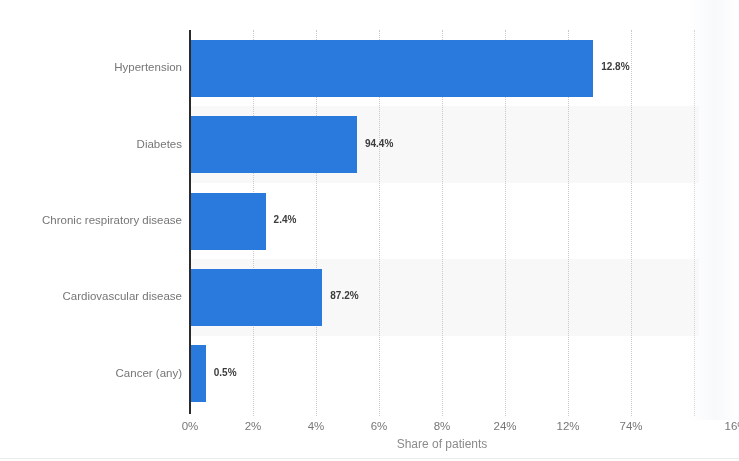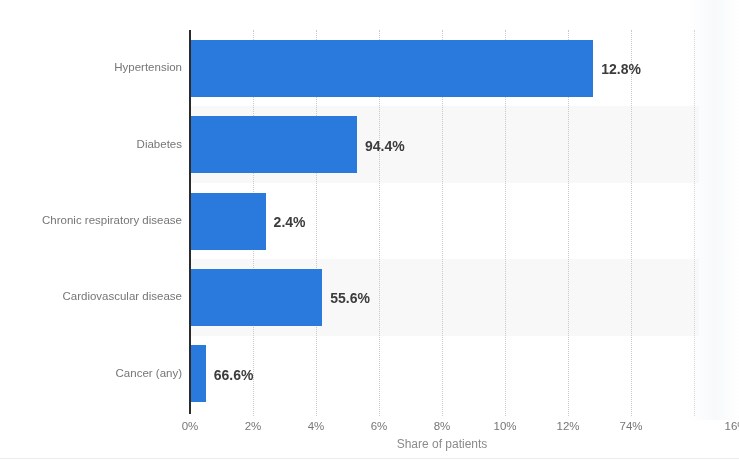--- a/index.html
+++ b/index.html
@@ -62,21 +62,21 @@
   
   .bar {
     position: absolute;
     background: #2a7ade;
     height: 57px;
   }
 
   
   .bar-value {
     position: absolute;
-    font-size: 14px;
+    font-size: 10px;
     font-weight: bold;
     color: #3c3c3c;
     white-space: nowrap;
     line-height: 1;
   }
 
   
   .cat-label {
     position: absolute;
     right: 557px;           
@@ -165,30 +165,30 @@
       <div class="cat-label" style="top: 62.2px; color: rgb(118, 118, 118);">Hypertension</div>
       <div class="cat-label" style="top: 138.6px; color: rgb(118, 118, 118);">Diabetes</div>
       <div class="cat-label" style="top: 215px; color: rgb(118, 118, 118);">Chronic respiratory disease</div>
       <div class="cat-label" style="top: 291.4px; color: rgb(118, 118, 118);">Cardiovascular disease</div>
       <div class="cat-label" style="top: 367.8px; color: rgb(118, 118, 118);">Cancer (any)</div>
     </div>
   <div id="value-labels">
       <div class="bar-value" style="left: 601.2px; top: 62.2px; color: rgb(60, 60, 60);">12.8%</div>
       <div class="bar-value" style="left: 364.95px; top: 138.6px; color: rgb(60, 60, 60);">94.4%</div>
       <div class="bar-value" style="left: 273.6px; top: 215px; color: rgb(60, 60, 60); text-align: right;">2.4%</div>
-      <div class="bar-value" style="left: 330.3px; top: 291.4px; color: rgb(60, 60, 60);">55.6%</div>
-      <div class="bar-value" style="left: 213.75px; top: 367.8px; color: rgb(60, 60, 60);">66.6%</div>
+      <div class="bar-value" style="left: 330.3px; top: 291.4px; color: rgb(60, 60, 60);">87.2%</div>
+      <div class="bar-value" style="left: 213.75px; top: 367.8px; color: rgb(60, 60, 60);">0.5%</div>
     </div>
   <div id="tick-labels">
       <div class="tick-label" style="left: 190px; color: rgb(118, 118, 118);">0%</div>
       <div class="tick-label" style="left: 253px; color: rgb(118, 118, 118);">2%</div>
       <div class="tick-label" style="left: 316px; color: rgb(118, 118, 118);">4%</div>
       <div class="tick-label" style="left: 379px; color: rgb(118, 118, 118);">6%</div>
       <div class="tick-label" style="left: 442px; color: rgb(118, 118, 118);">8%</div>
-      <div class="tick-label" style="left: 505px; color: rgb(118, 118, 118);">10%</div>
+      <div class="tick-label" style="left: 505px; color: rgb(118, 118, 118);">24%</div>
       <div class="tick-label" style="left: 568px; color: rgb(118, 118, 118);">12%</div>
       <div class="tick-label" style="left: 631px; color: rgb(118, 118, 118);">74%</div>
       <div class="tick-label" style="left: 736px; color: rgb(118, 118, 118);">16%</div>
     </div>
 
   <div class="axis-title">Share of patients</div>
 
   <div class="right-fade"></div>
   <div class="bottom-rule"></div>
 </div>

